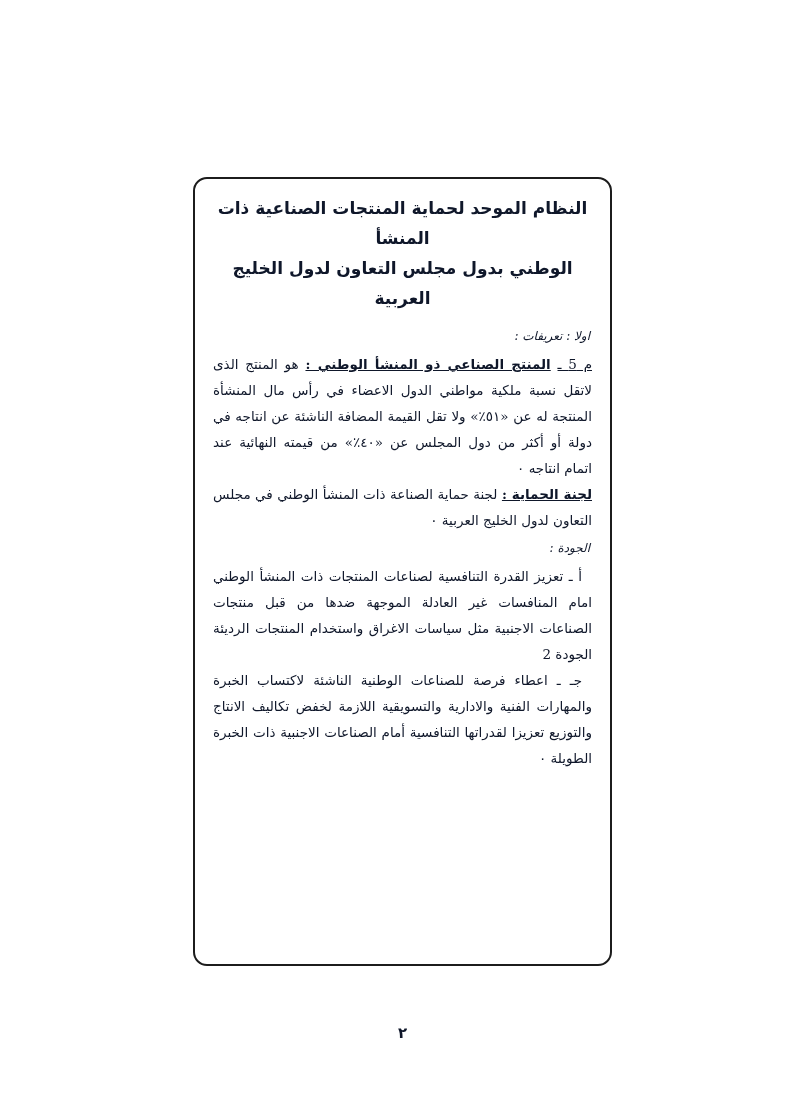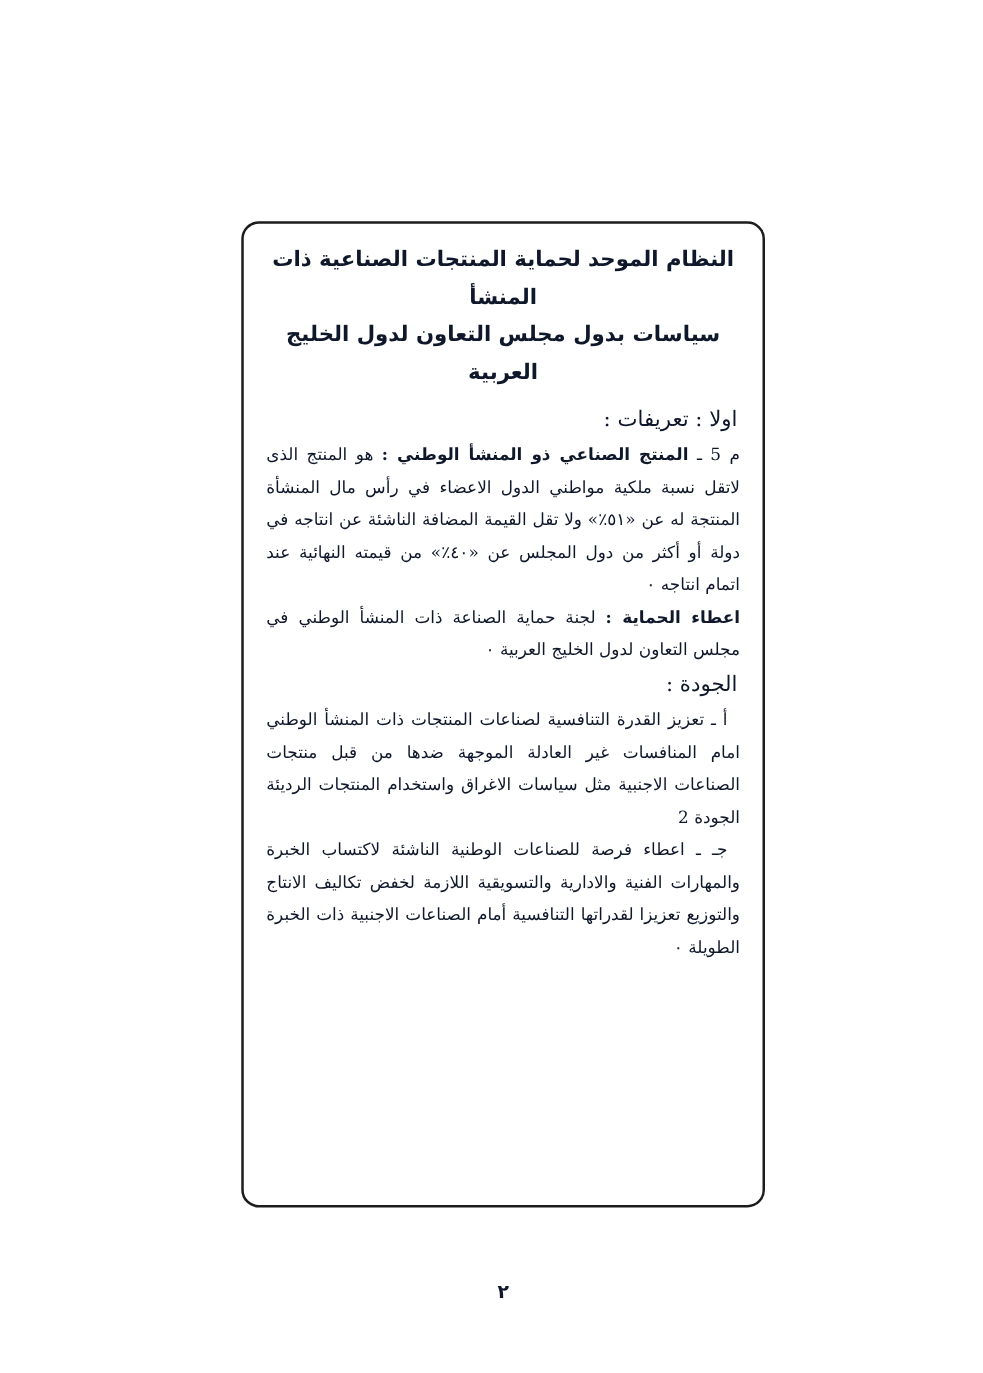--- a/index.html
+++ b/index.html
@@ -30,33 +30,35 @@
     overflow: hidden;
   }
   .title {
     text-align: center;
     font-weight: bold;
     font-size: 17px;
     line-height: 30px;
     margin: 2px 0 10px 0;
   }
   .heading {
-    font-size: 17px;
+    font-size: 12px;
     line-height: 26px;
     margin: 2px 2px 2px 0;
+    font-style: italic;
   }
   .para {
     font-size: 13.5px;
     line-height: 26px;
     text-align: justify;
     margin: 0;
   }
   .para .lead,
   .para .prefix {
     font-weight: bold;
+    text-decoration: underline;
   }
   .para .prefix.plain {
     font-weight: normal;
   }
   .item {
     text-indent: 10px;
   }
   .item .marker {
     font-weight: normal;
   }
@@ -72,35 +74,35 @@
 </style>
 </head>
 <body>
 
 <div class="page">
 
   <div class="frame">
 
     <div class="title">
       <div>النظام الموحد لحماية المنتجات الصناعية ذات المنشأ</div>
-      <div>سياسات بدول مجلس التعاون لدول الخليج العربية</div>
+      <div>الوطني بدول مجلس التعاون لدول الخليج العربية</div>
     </div>
 
     <div class="heading">اولا : تعريفات :</div>
 
     <p class="para">
       <span class="prefix plain">م 5 ـ</span>
       <span class="lead">المنتج الصناعي ذو المنشأ الوطني :</span>
       <span>هو المنتج الذى لاتقل نسبة ملكية مواطني الدول الاعضاء في رأس مال المنشأة المنتجة له عن «٥١٪» ولا تقل القيمة المضافة الناشئة عن انتاجه في دولة أو أكثر من دول المجلس عن «٤٠٪» من قيمته النهائية عند اتمام انتاجه ۰</span>
     </p>
 
 
 
     <p class="para">
-      <span class="lead">اعطاء الحماية :</span>
+      <span class="lead">لجنة الحماية :</span>
       <span>لجنة حماية الصناعة ذات المنشأ الوطني في مجلس التعاون لدول الخليج العربية ۰</span>
     </p>
 
     <div class="heading">الجودة :</div>
 
 
     <p class="para item">
       <span class="marker">أ ـ</span>
       <span>تعزيز القدرة التنافسية لصناعات المنتجات ذات المنشأ الوطني امام المنافسات غير العادلة الموجهة ضدها من قبل منتجات الصناعات الاجنبية مثل سياسات الاغراق واستخدام المنتجات الرديئة الجودة 2</span>
     </p>

